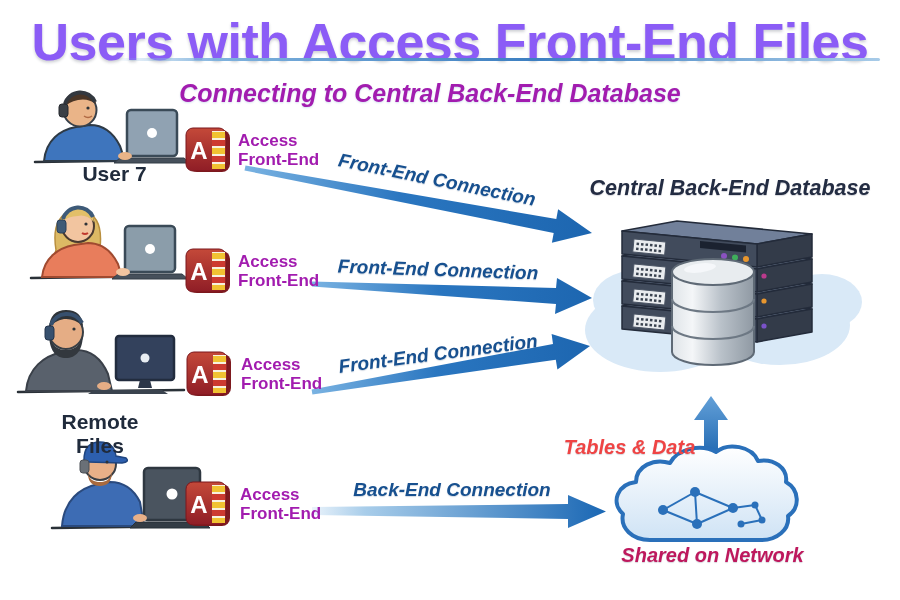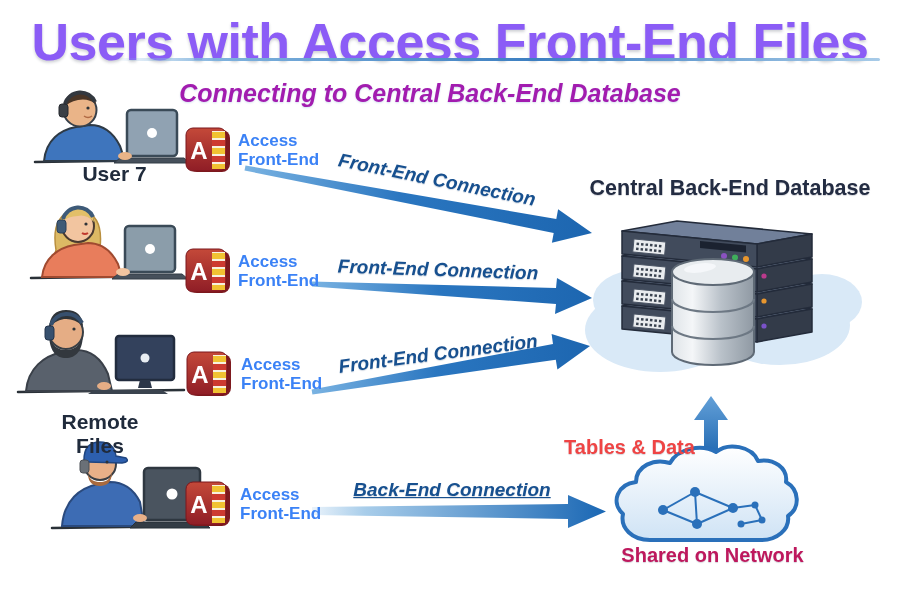--- a/index.html
+++ b/index.html
@@ -9,32 +9,32 @@
   #title{top:12px;left:0;right:0;text-align:center;font-size:52px;font-weight:700;
          color:#8b5cf6;letter-spacing:-0.5px;text-shadow:0 2px 3px rgba(30,40,60,.22);}
   #title-underline{position:absolute;top:58px;left:112px;width:768px;height:3px;border-radius:2px;
          background:linear-gradient(90deg,rgba(130,175,220,0) 0%,#7fb2dd 14%,#3d7fc1 55%,#a7cbe8 100%);}
   #subtitle{top:66px;left:150px;width:560px;text-align:center;font-size:25px;font-weight:700;
          font-style:italic;color:#a21caf;text-shadow:0 1px 2px rgba(20,90,170,.18);margin-top:13px;}
   .user-label{font-size:21px;font-weight:700;color:#202b3c;text-align:center;}
   #user1-label{top:162px;left:62px;width:105px;}
   #user2-label{top:292px;left:62px;width:105px;}
   #user3-label{top:410px;left:35px;width:130px;}
-  .acc{font-size:17px;font-weight:700;color:#3b82f6;line-height:19px;}
+  .acc{font-size:17px;font-weight:700;color:#a21caf;line-height:19px;}
   #acc1{top:131px;left:238px;}
   #acc2{top:252px;left:238px;}
   #acc3{top:355px;left:241px;}
   #acc4{top:485px;left:240px;}
   .conn{white-space:nowrap;font-size:19px;font-weight:700;font-style:italic;color:#17508f;
         text-shadow:0 1px 1px rgba(10,50,100,.18);}
   #conn1{left:437px;top:180px;transform:translate(-50%,-50%) rotate(11.5deg);}
   #conn2{left:438px;top:270px;transform:translate(-50%,-50%) rotate(2deg);}
   #conn3{left:438px;top:354px;transform:translate(-50%,-50%) rotate(-7.5deg);}
-  #conn4{left:452px;top:490px;transform:translate(-50%,-50%);text-decoration:underline;}
-  .dbl{font-weight:700;text-align:center;text-shadow:0 1px 1px rgba(20,30,60,.18);}
+  #conn4{left:452px;top:490px;transform:translate(-50%,-50%);}
+  .dbl{font-style:italic;font-weight:700;text-align:center;text-shadow:0 1px 1px rgba(20,30,60,.18);}
   #db-title{left:565px;top:176px;width:330px;font-size:21.5px;color:#232c42;}
   #db-caption{left:612px;top:374px;width:200px;font-size:20px;color:#232c42;}
   #tables-label{left:552px;top:436px;width:155px;font-size:20px;color:#ef4444;}
   #shared-label{left:610px;top:544px;width:205px;font-size:20px;color:#be185d;}
   svg.art{position:absolute;left:0;top:0;}
 </style>
 </head>
 <body>
 
 <div class="canvas">

